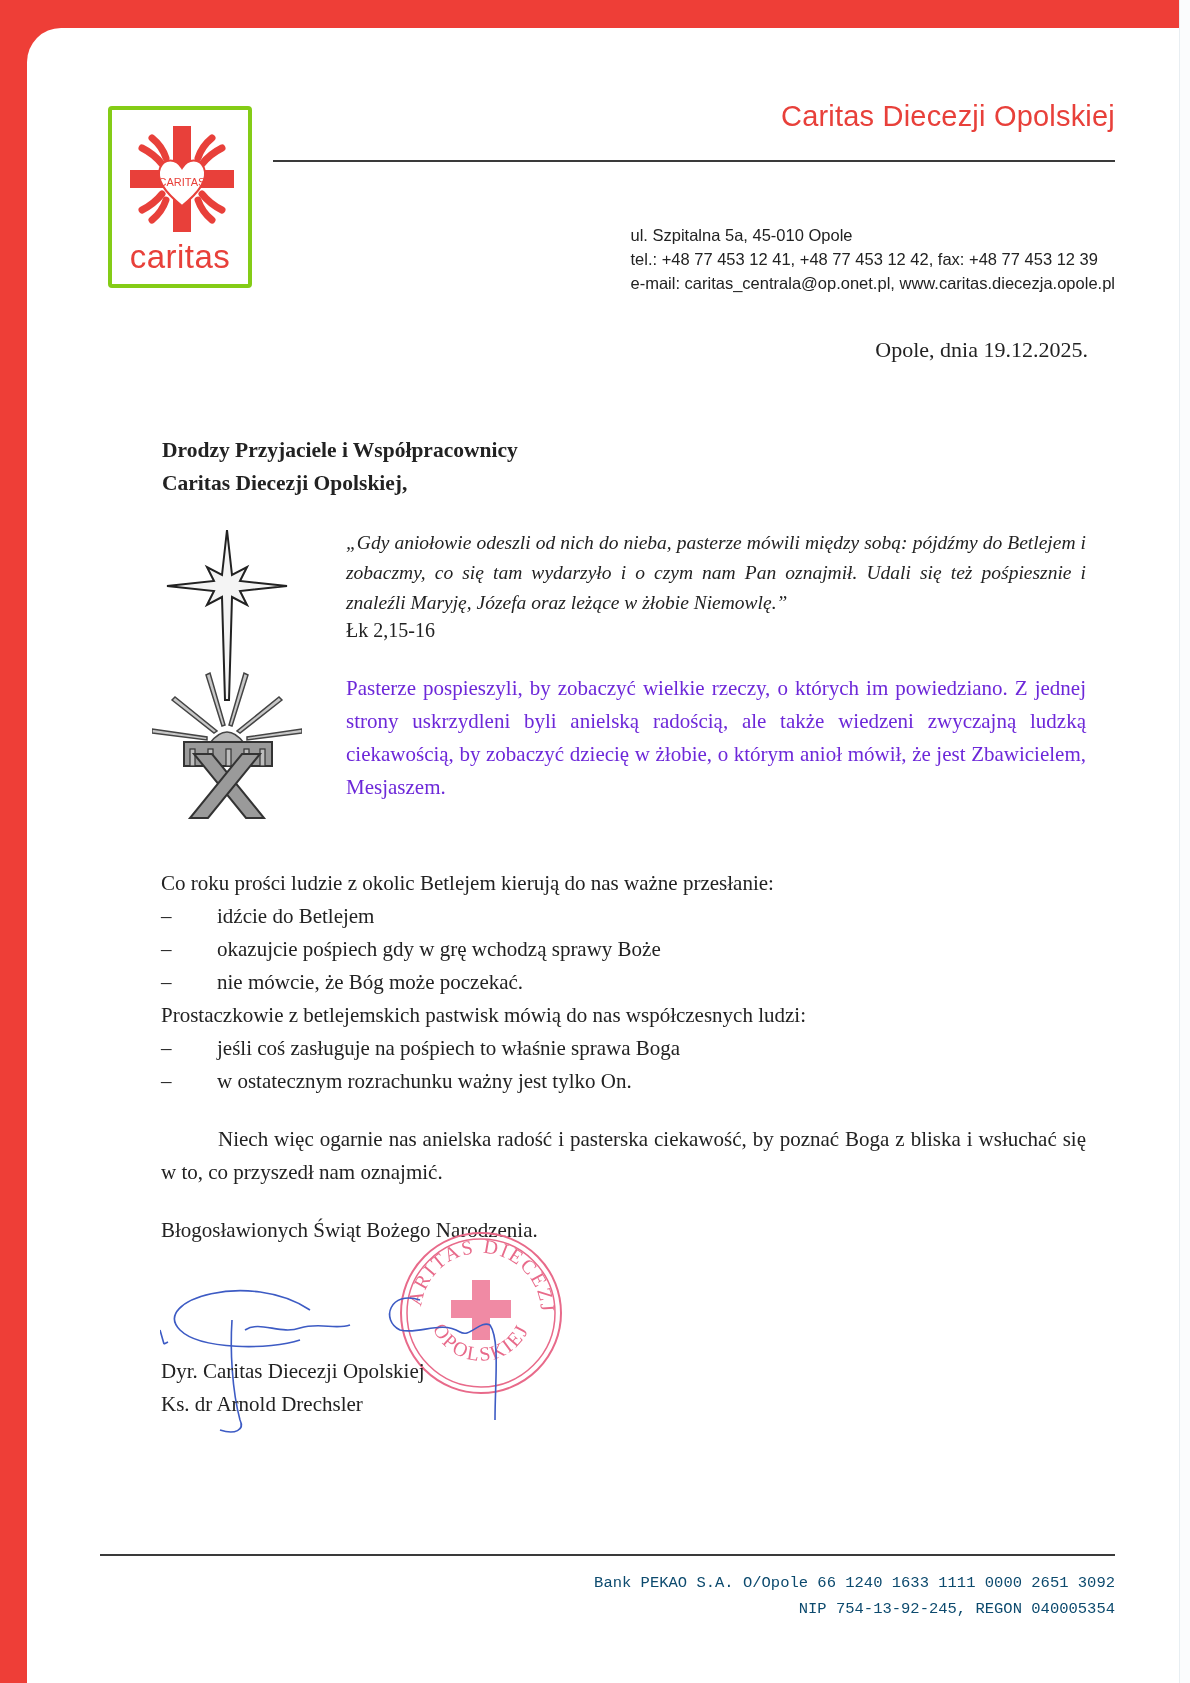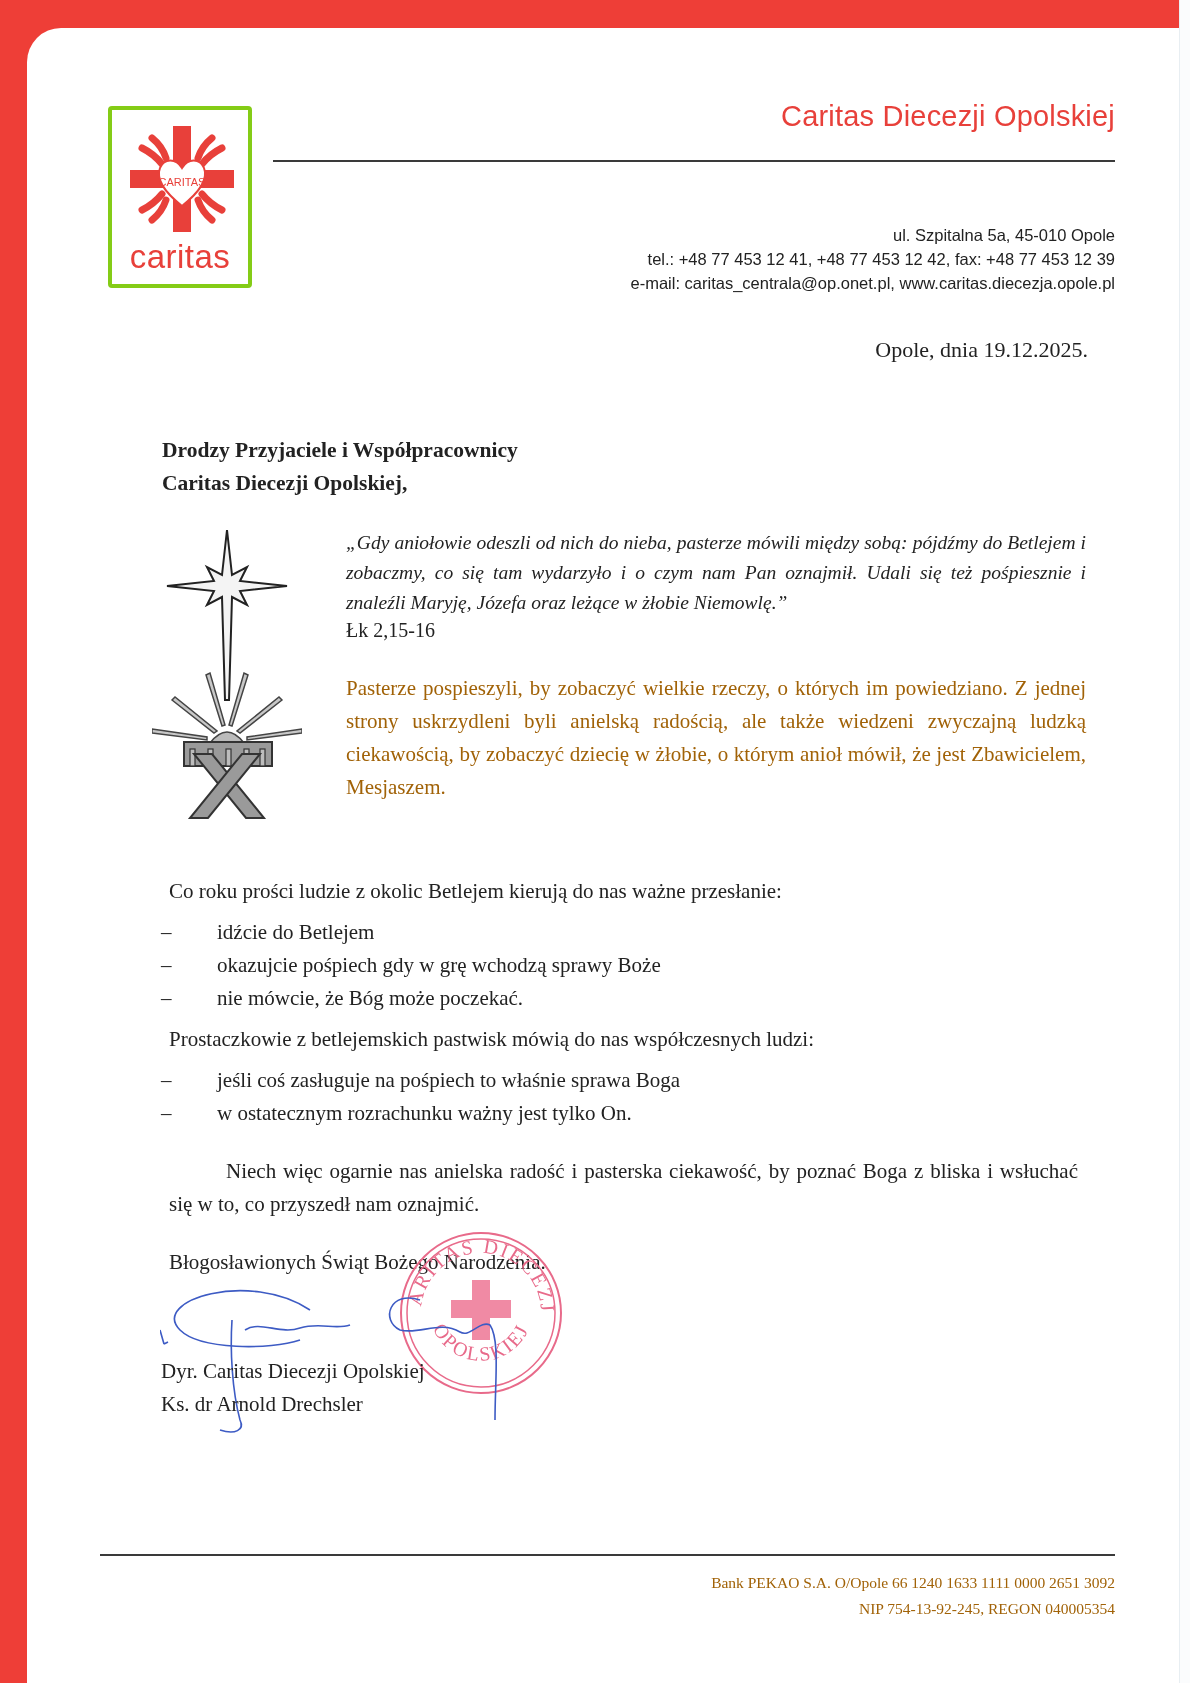--- a/index.html
+++ b/index.html
@@ -25,47 +25,47 @@
     }
     .logo-svg { position: absolute; left: 10px; top: 6px; }
     .org-title {
       position: absolute; right: 75px; top: 100px;
       font-family: "Liberation Sans", "DejaVu Sans", sans-serif; font-size: 29px; color: #e8403a; letter-spacing: 0.2px;
     }
     .rule { position: absolute; height: 2px; background: #3a3a3a; }
     .rule.top { left: 273px; width: 842px; top: 160px; }
     .rule.bottom { left: 100px; width: 1015px; top: 1554px; }
     .contact {
-      position: absolute; right: 75px; top: 223px; text-align: right;
+      position: absolute; right: 75px; top: 223px; text-align: left;
       font-family: "Liberation Sans", "DejaVu Sans", sans-serif; font-size: 16.5px; line-height: 24px; color: #222;
     }
     .date { position: absolute; right: 102px; top: 337px; font-size: 22px; color: #222; }
     .salutation { position: absolute; left: 162px; top: 434px; font-size: 21.5px; font-weight: bold; line-height: 33px; color: #222; }
     .illustration { position: absolute; left: 152px; top: 525px; }
     .quote {
       position: absolute; left: 346px; top: 528px; width: 740px;
       font-size: 19.5px; font-style: italic; line-height: 30px; text-align: justify; color: #222;
     }
     .quote-ref { font-style: normal; font-size: 20px; display: block; line-height: 24px; }
     .para1 {
       position: absolute; left: 346px; top: 672px; width: 740px;
-      font-size: 21px; line-height: 33px; text-align: justify; color: #a16207;
+      font-size: 21px; line-height: 33px; text-align: justify; color: #6d28d9;
     }
     .body-block { position: absolute; left: 161px; top: 867px; width: 925px; font-size: 21px; line-height: 33px; color: #222; }
-    .body-block p { margin: 8px; }
+    .body-block p { margin: 0; }
     .bullet { display: flex; }
     .bullet .dash { width: 56px; flex: none; }
     .para-indent { text-indent: 57px; text-align: justify; margin-top: 25px !important; }
     .greeting { margin-top: 25px !important; }
     .sign { position: absolute; left: 161px; top: 1355px; font-size: 21px; line-height: 33px; color: #222; }
     .signature { position: absolute; left: 160px; top: 1280px; }
     .stamp { position: absolute; left: 396px; top: 1228px; }
     .footer {
       position: absolute; right: 75px; top: 1570px; text-align: right;
-      font-family: Liberation Serif, serif; font-size: 15.5px; line-height: 26px; color: #a16207;
+      font-family: Liberation Mono, monospace; font-size: 15.5px; line-height: 26px; color: #0c4a6e;
     }
   </style>
 </head>
 <body>
 
 <div class="frame-red"></div>
 <div class="frame-white"></div>
 <div class="right-edge"></div>
 
 <div class="logo-box">

